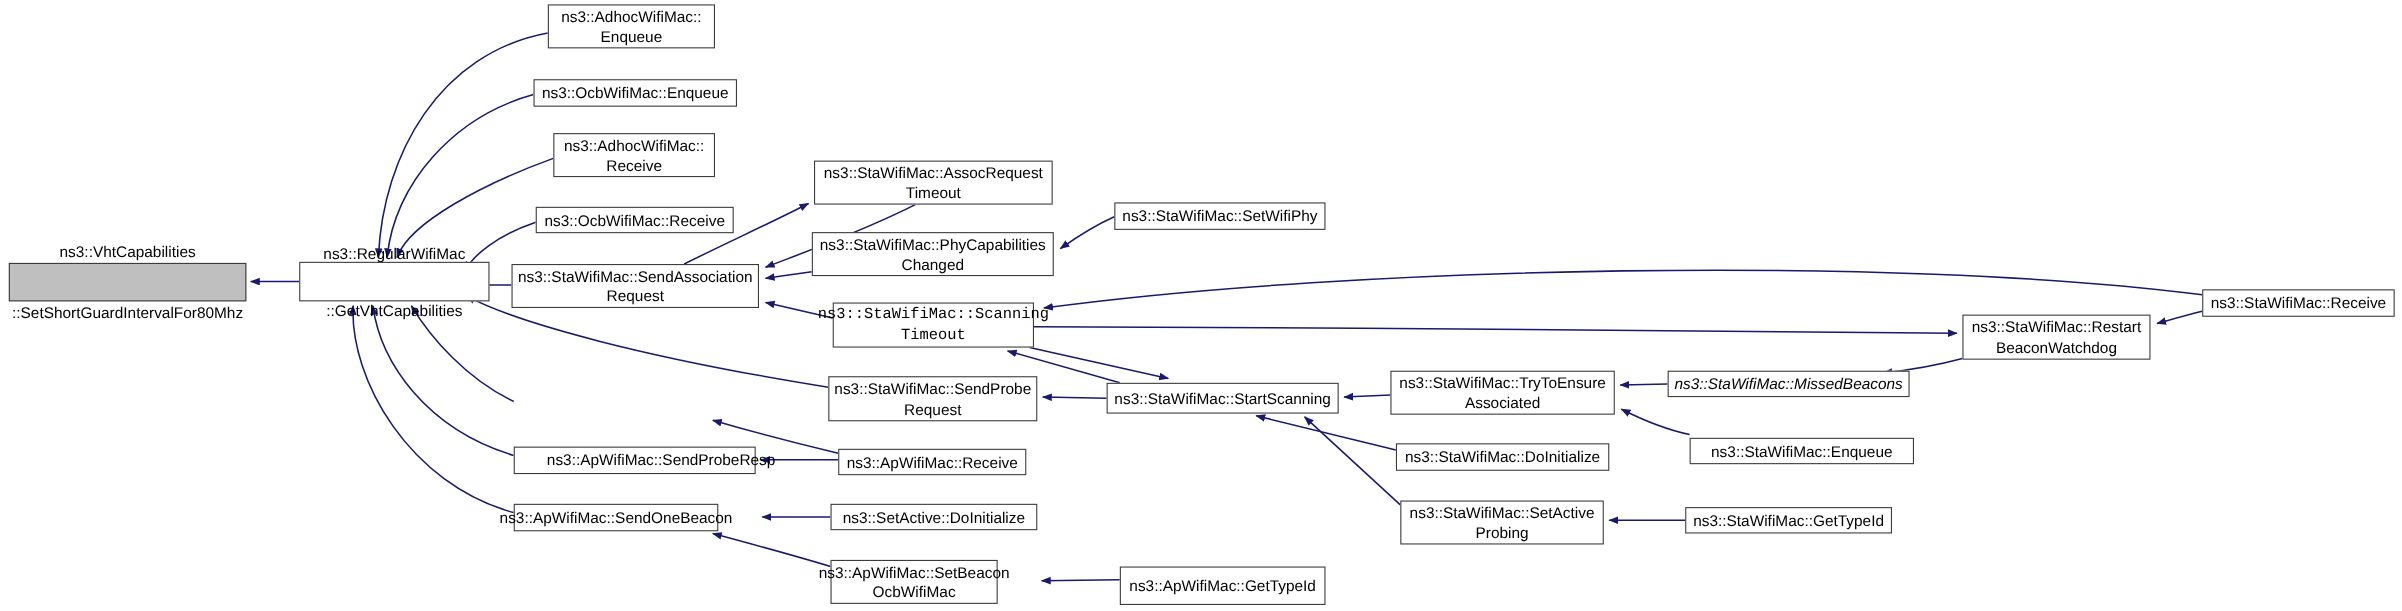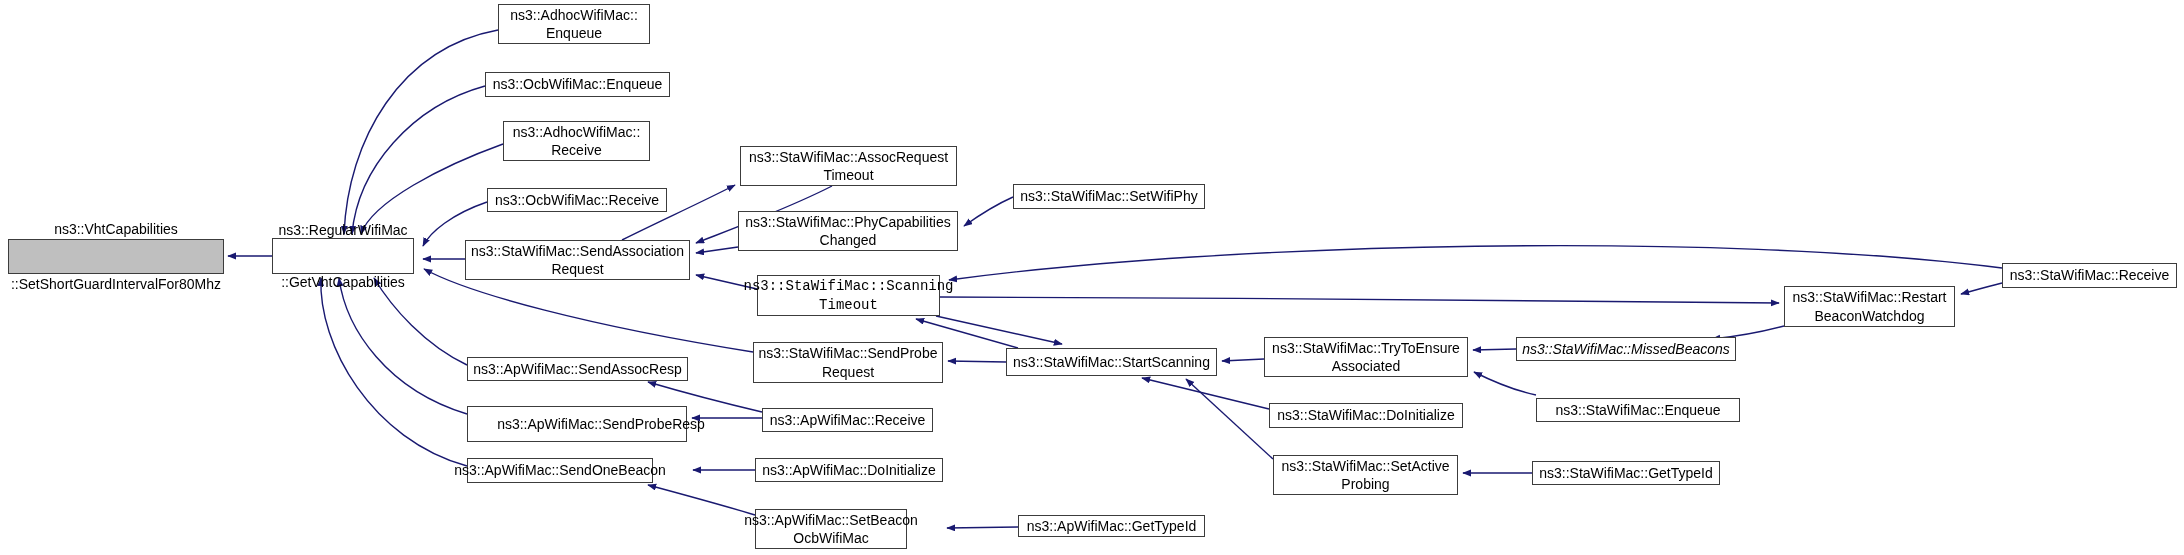--- a/index.html
+++ b/index.html
@@ -60,21 +60,21 @@
       <path d="M762,418 L692,418" fill="none" stroke="#191970" stroke-width="1.4" marker-end="url(#arrow)"></path>
       <path d="M762,412 C728,404 682,392 648,382" fill="none" stroke="#191970" stroke-width="1.4" marker-end="url(#arrow)"></path>
       <path d="M755,470 L693,470" fill="none" stroke="#191970" stroke-width="1.4" marker-end="url(#arrow)"></path>
       <path d="M755,515 C722,505 674,492 648,485" fill="none" stroke="#191970" stroke-width="1.4" marker-end="url(#arrow)"></path>
       <path d="M1018,527 L947,528" fill="none" stroke="#191970" stroke-width="1.4" marker-end="url(#arrow)"></path>
     </svg>
 <div class="node highlight" style="left: 8px; top: 239px; width: 216px; height: 35px; border-color: rgb(60, 60, 60); background: rgb(191, 191, 191);">
       <span>ns3::VhtCapabilities</span>
       <span>::SetShortGuardIntervalFor80Mhz</span>
     </div>
-    <div class="node" style="left: 272px; top: 238px; width: 142px; height: 36px; border-color: rgb(60, 60, 60); gap: 34px;">
+    <div class="node" style="left: 272px; top: 238px; width: 173px; height: 36px; border-color: rgb(60, 60, 60); gap: 34px;">
       <span>ns3::RegularWifiMac</span>
       <span>::GetVhtCapabilities</span>
     </div>
     <div class="node" style="left: 498px; top: 4px; width: 152px; height: 40px; border-color: rgb(60, 60, 60);">
       <span>ns3::AdhocWifiMac::</span>
       <span>Enqueue</span>
     </div>
     <div class="node" style="left: 485px; top: 72px; width: 185px; height: 25px; border-color: rgb(60, 60, 60);">
       <span>ns3::OcbWifiMac::Enqueue</span>
     </div>
@@ -101,40 +101,37 @@
       <span>ns3::StaWifiMac::SetWifiPhy</span>
     </div>
     <div class="node" style="left: 757px; top: 275px; width: 183px; height: 41px; border-color: rgb(60, 60, 60); font-family: Liberation Mono, monospace;">
       <span>ns3::StaWifiMac::Scanning</span>
       <span>Timeout</span>
     </div>
     <div class="node" style="left: 753px; top: 342px; width: 190px; height: 41px; border-color: rgb(60, 60, 60);">
       <span>ns3::StaWifiMac::SendProbe</span>
       <span>Request</span>
     </div>
-    <div class="node" style="left: 467px; top: 357px; width: 221px; height: 24px; border-color: rgb(60, 60, 60);">
-      <span>ns3::ApWifiMac::SendAssocResp</span>
-    </div>
-    <div class="node" style="left: 467px; top: 406px; width: 220px; height: 36px; border-color: rgb(60, 60, 60); padding-left: 48px;">
+    <div class="node" style="left: 467px; top: 406px; width: 220px; height: 25px; border-color: rgb(60, 60, 60); padding-left: 48px;">
       <span>ns3::ApWifiMac::SendProbeResp</span>
     </div>
     <div class="node" style="left: 467px; top: 458px; width: 186px; height: 25px; border-color: rgb(60, 60, 60);">
       <span>ns3::ApWifiMac::SendOneBeacon</span>
     </div>
     <div class="node" style="left: 762px; top: 408px; width: 171px; height: 24px; border-color: rgb(60, 60, 60);">
       <span>ns3::ApWifiMac::Receive</span>
     </div>
     <div class="node" style="left: 755px; top: 458px; width: 188px; height: 24px; border-color: rgb(60, 60, 60);">
-      <span>ns3::ApWifiMac::DoInitialize</span>
+      <span>ns3::SetActive::DoInitialize</span>
     </div>
     <div class="node" style="left: 755px; top: 509px; width: 152px; height: 40px; border-color: rgb(60, 60, 60);">
       <span>ns3::ApWifiMac::SetBeacon</span>
       <span>OcbWifiMac</span>
     </div>
-    <div class="node" style="left: 1018px; top: 515px; width: 187px; height: 22px; border-color: rgb(60, 60, 60);">
+    <div class="node" style="left: 1018px; top: 515px; width: 187px; height: 35px; border-color: rgb(60, 60, 60);">
       <span>ns3::ApWifiMac::GetTypeId</span>
     </div>
     <div class="node" style="left: 1006px; top: 348px; width: 211px; height: 28px; border-color: rgb(60, 60, 60);">
       <span>ns3::StaWifiMac::StartScanning</span>
     </div>
     <div class="node" style="left: 1264px; top: 337px; width: 204px; height: 40px; border-color: rgb(60, 60, 60);">
       <span>ns3::StaWifiMac::TryToEnsure</span>
       <span>Associated</span>
     </div>
     <div class="node" style="left: 1269px; top: 403px; width: 194px; height: 25px; border-color: rgb(60, 60, 60);">

